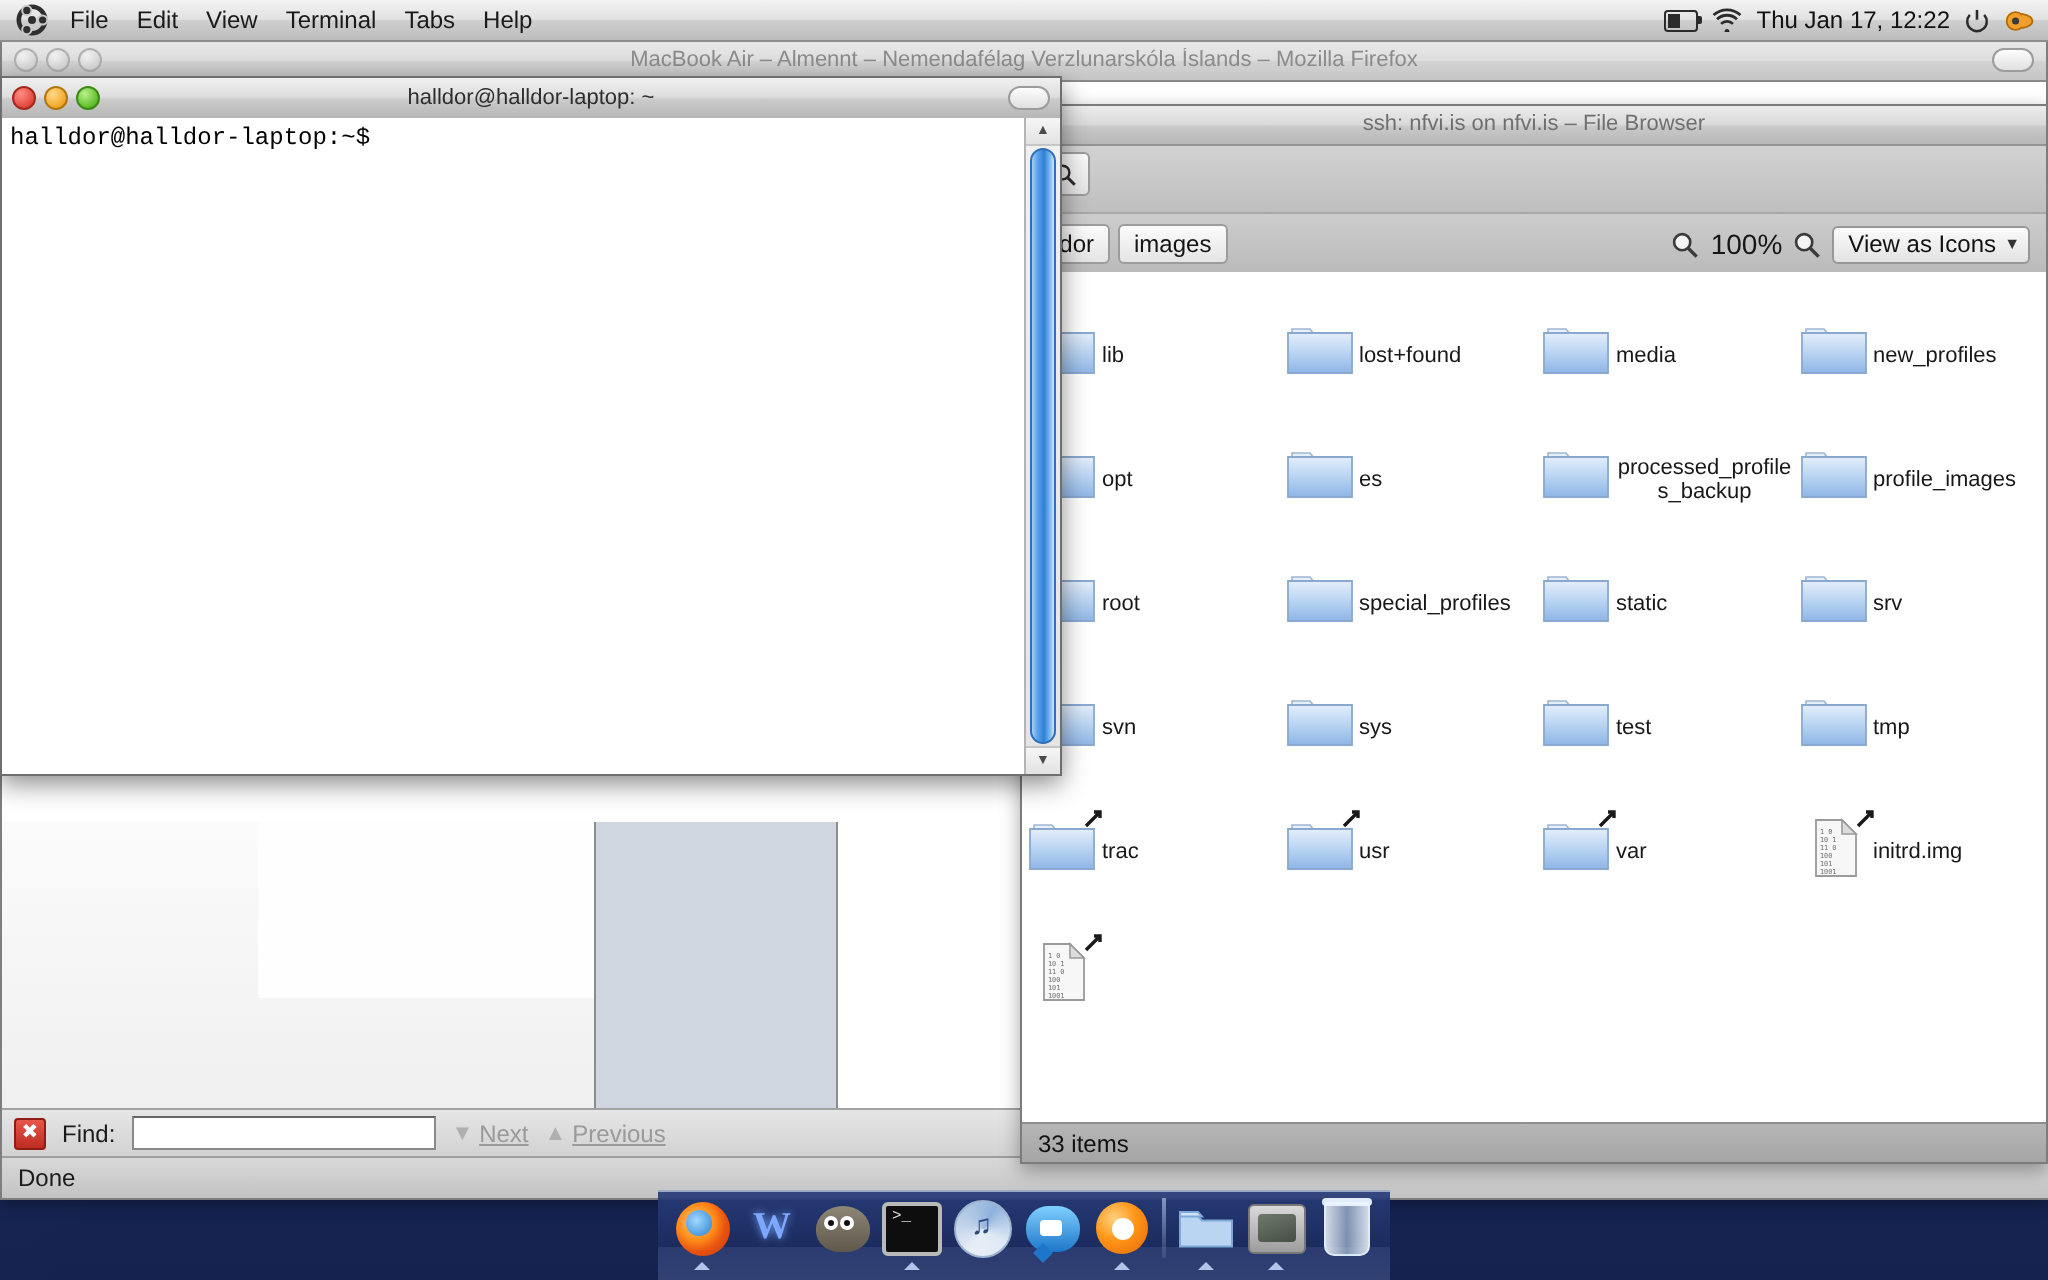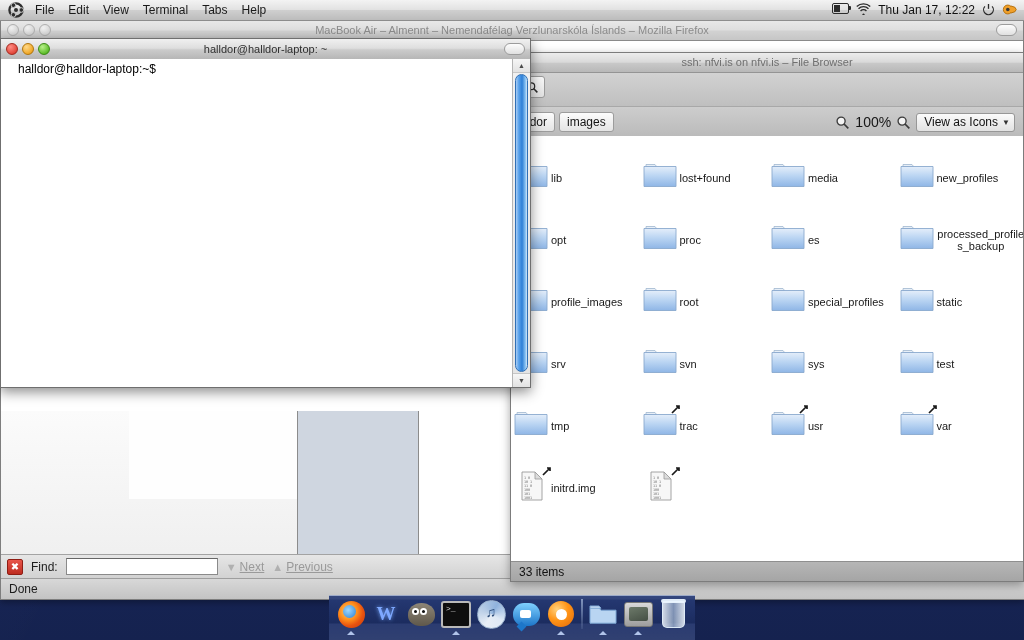--- a/index.html
+++ b/index.html
@@ -25,21 +25,21 @@
     z-index:500;
   }
   #menubar .mlogo{
     width:20px;height:16px;display:flex;align-items:center;justify-content:center;
     margin-right:2px;
   }
   #menubar .mitem{
     padding:1px 7px;line-height:15px;white-space:nowrap;font-size:12px;
   }
   #menubar .mspacer{flex:1}
-  #menubar .mright{display:flex;gap:7px;font-size:12px;}
+  #menubar .mright{display:flex;align-items:center;gap:7px;font-size:12px;}
   .mclock{font-size:12px;color:#111;white-space:nowrap;}
   
   .icon-battery{
     width:15px;height:9px;border:1.3px solid #2b2b2b;border-radius:2px;position:relative;
   }
   .icon-battery:after{
     content:"";position:absolute;right:-3.2px;top:2px;width:2px;height:4px;background:#2b2b2b;border-radius:0 1px 1px 0;
   }
   .icon-battery i{position:absolute;left:1px;top:1px;bottom:1px;width:6px;background:#2b2b2b;display:block;}
   
@@ -176,22 +176,22 @@
     background:#ec4899;border:1px solid #6f6f6f;
     box-shadow:0 4px 12px rgba(0,0,0,0.45);z-index:40;overflow:hidden;
   }
   #term-title{
     height:20px;background:linear-gradient(180deg,#f0f0f0 0%,#dedede 46%,#cbcbcb 54%,#b6b6b6 100%);
     border-bottom:1px solid #8a8a8a;display:flex;align-items:center;padding:0 5px;position:relative;
   }
   #term-title .wtitle{font-size:11px;color:#2e2e2e;padding:0 70px;}
   #term-body{
     position:absolute;left:0;top:20px;right:17px;bottom:0;background:#ffffff;
-    font-family:Liberation Sans, sans-serif;font-size:12px;color:#000;
-    padding:3px 17px;box-sizing:border-box;white-space:pre;overflow:hidden;line-height:14px;
+    font-family:Liberation Mono, monospace;font-size:12px;color:#000;
+    padding:3px 4px;box-sizing:border-box;white-space:pre;overflow:hidden;line-height:14px;
   }
   #term-scroll{
     position:absolute;right:0;top:20px;bottom:0;width:17px;
     background:linear-gradient(180deg,#f1f1f1,#e4e4e4);border-left:1px solid #b4b4b4;
   }
   .sb-arrow{
     height:13px;display:flex;align-items:center;justify-content:center;font-size:7px;color:#4a4a4a;
     background:linear-gradient(180deg,#f6f6f6,#e2e2e2);
   }
   .sb-arrow.top{border-bottom:1px solid #c6c6c6;}
@@ -421,35 +421,20 @@
    <path d="M6 5.5 h9 l1.6 2 h-10.6 z" fill="#e7eff8" stroke="#9fb6cf" stroke-width="0.8"></path>
    <path d="M4 7.5 h32 v20 h-32 z" fill="url(#fgrad)" stroke="#8aa9ce" stroke-width="0.9"></path>
    <defs>
      <linearGradient id="fgrad" x1="0" y1="0" x2="0" y2="1">
        <stop offset="0%" stop-color="#e4eefa"></stop>
        <stop offset="45%" stop-color="#bcd6f3"></stop>
        <stop offset="100%" stop-color="#8fb6e6"></stop>
      </linearGradient>
    </defs>
  </svg></div>
-          <div class="flabel">proc</div>
-        </div>
-        <div class="fitem">
-          <div class="ficon">
- <svg width="40" height="34" viewBox="0 0 40 34">
-   <path d="M6 5.5 h9 l1.6 2 h-10.6 z" fill="#e7eff8" stroke="#9fb6cf" stroke-width="0.8"></path>
-   <path d="M4 7.5 h32 v20 h-32 z" fill="url(#fgrad)" stroke="#8aa9ce" stroke-width="0.9"></path>
-   <defs>
-     <linearGradient id="fgrad" x1="0" y1="0" x2="0" y2="1">
-       <stop offset="0%" stop-color="#e4eefa"></stop>
-       <stop offset="45%" stop-color="#bcd6f3"></stop>
-       <stop offset="100%" stop-color="#8fb6e6"></stop>
-     </linearGradient>
-   </defs>
- </svg></div>
           <div class="flabel">es</div>
         </div>
         <div class="fitem">
           <div class="ficon">
  <svg width="40" height="34" viewBox="0 0 40 34">
    <path d="M6 5.5 h9 l1.6 2 h-10.6 z" fill="#e7eff8" stroke="#9fb6cf" stroke-width="0.8"></path>
    <path d="M4 7.5 h32 v20 h-32 z" fill="url(#fgrad)" stroke="#8aa9ce" stroke-width="0.9"></path>
    <defs>
      <linearGradient id="fgrad" x1="0" y1="0" x2="0" y2="1">
        <stop offset="0%" stop-color="#e4eefa"></stop>

